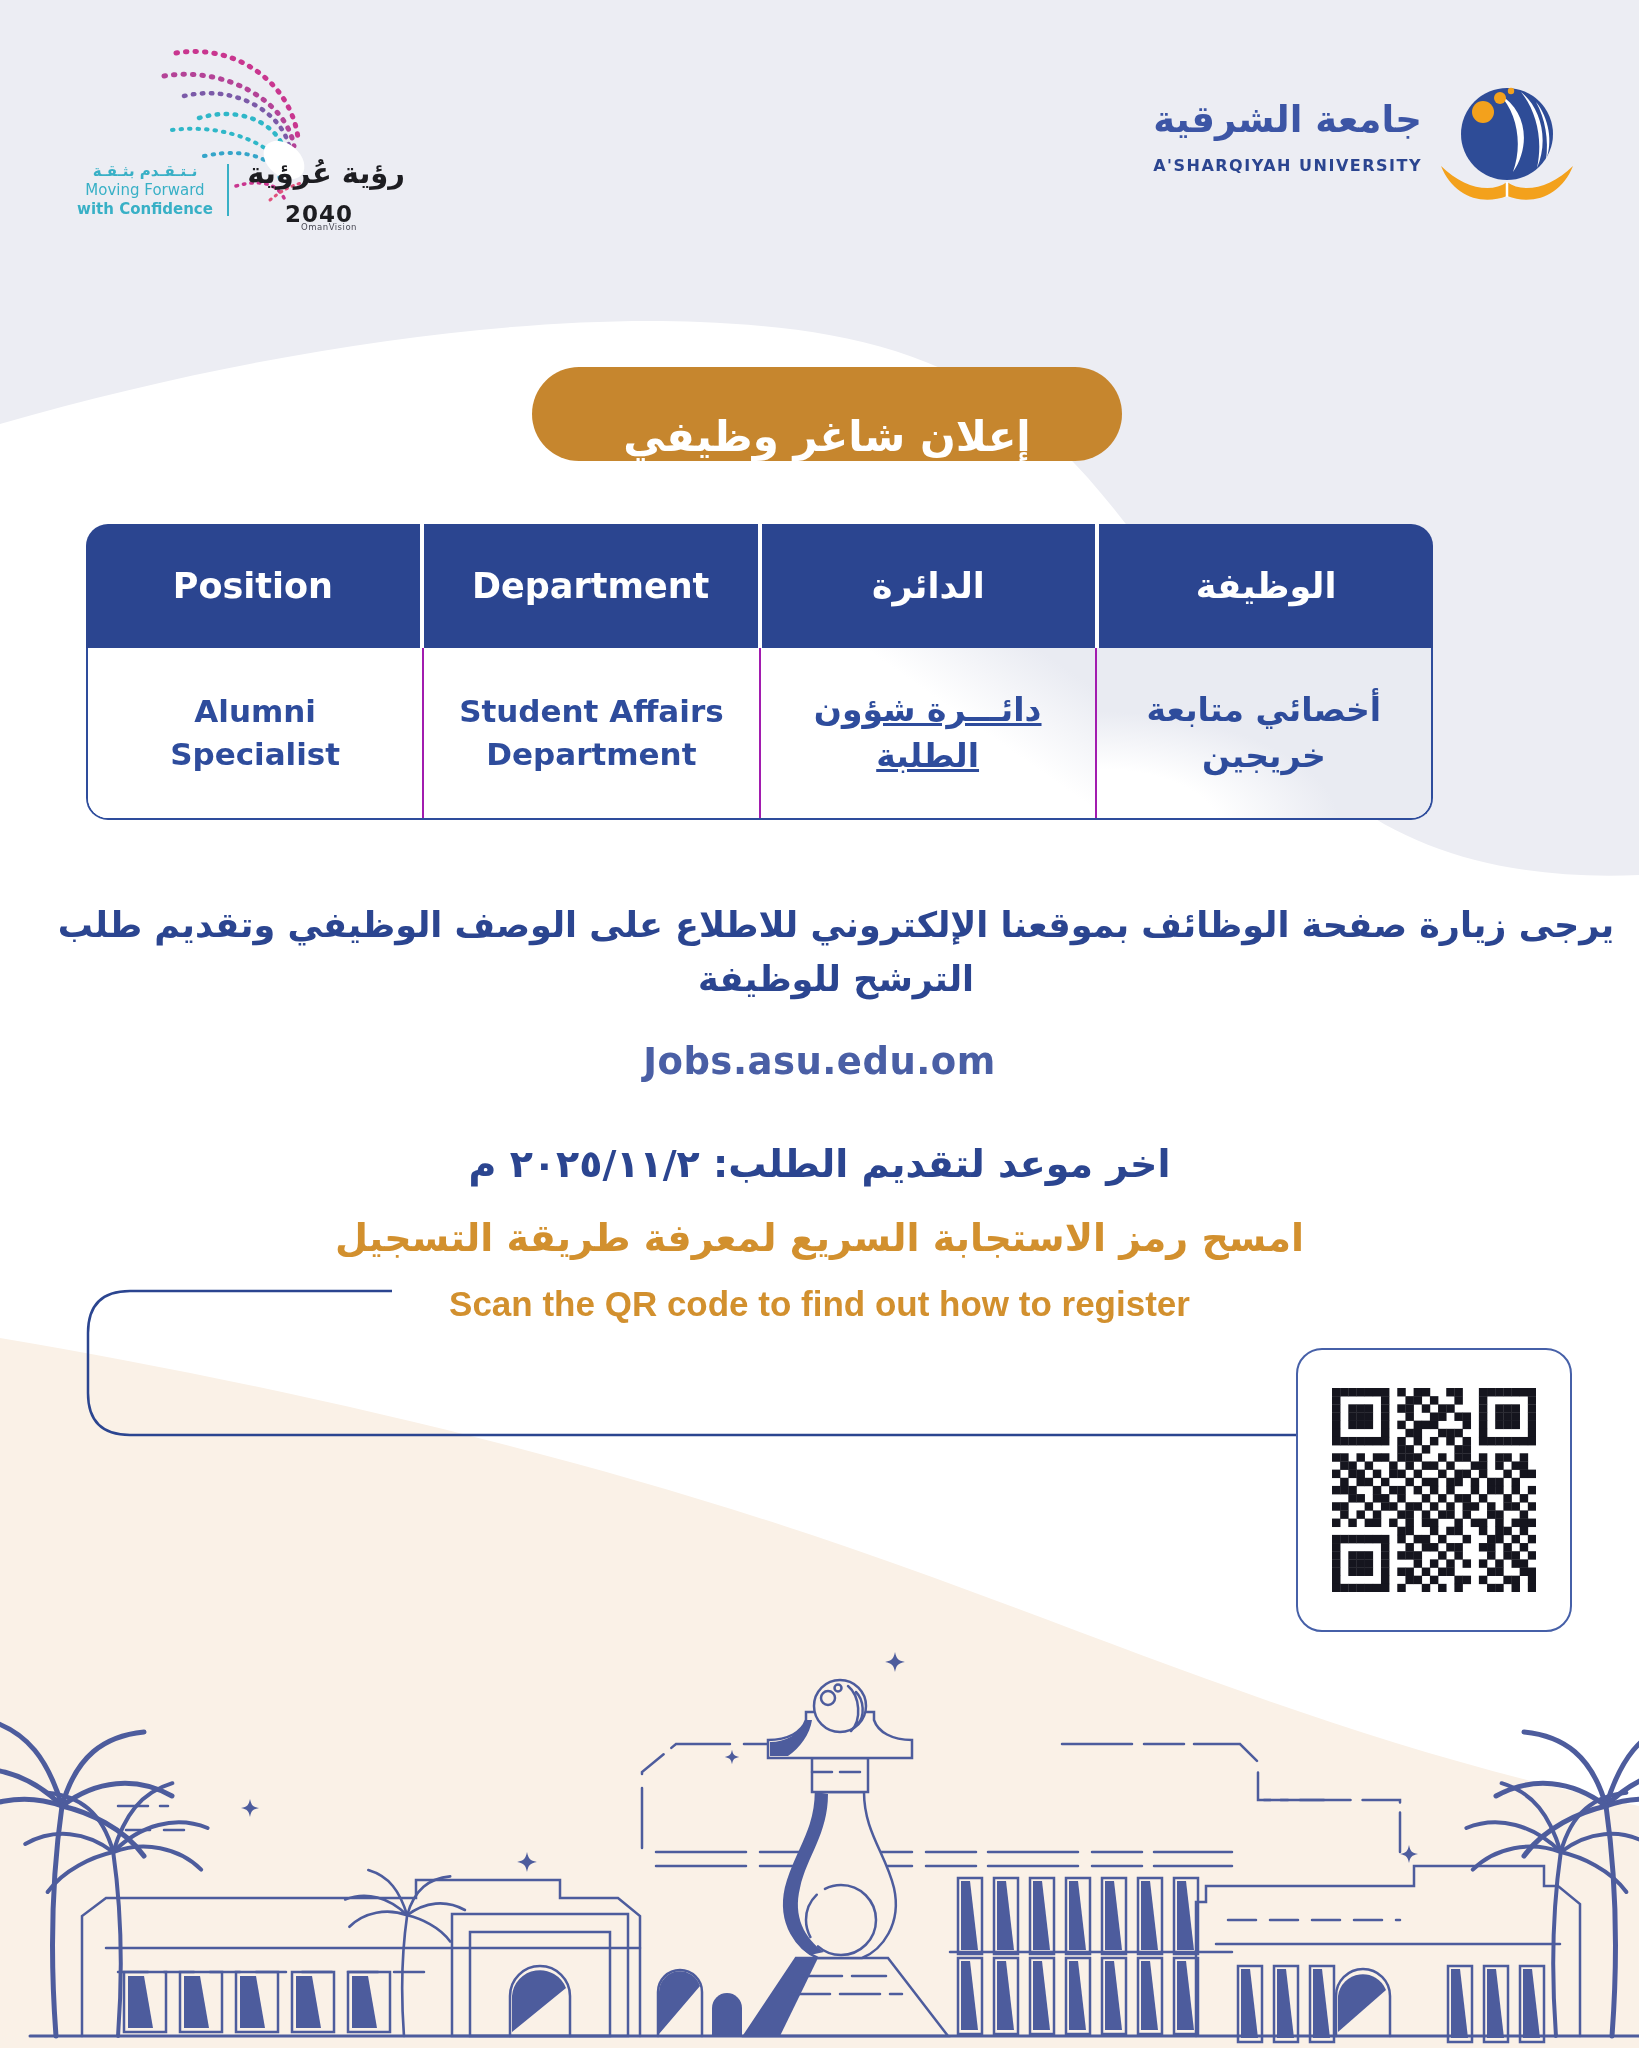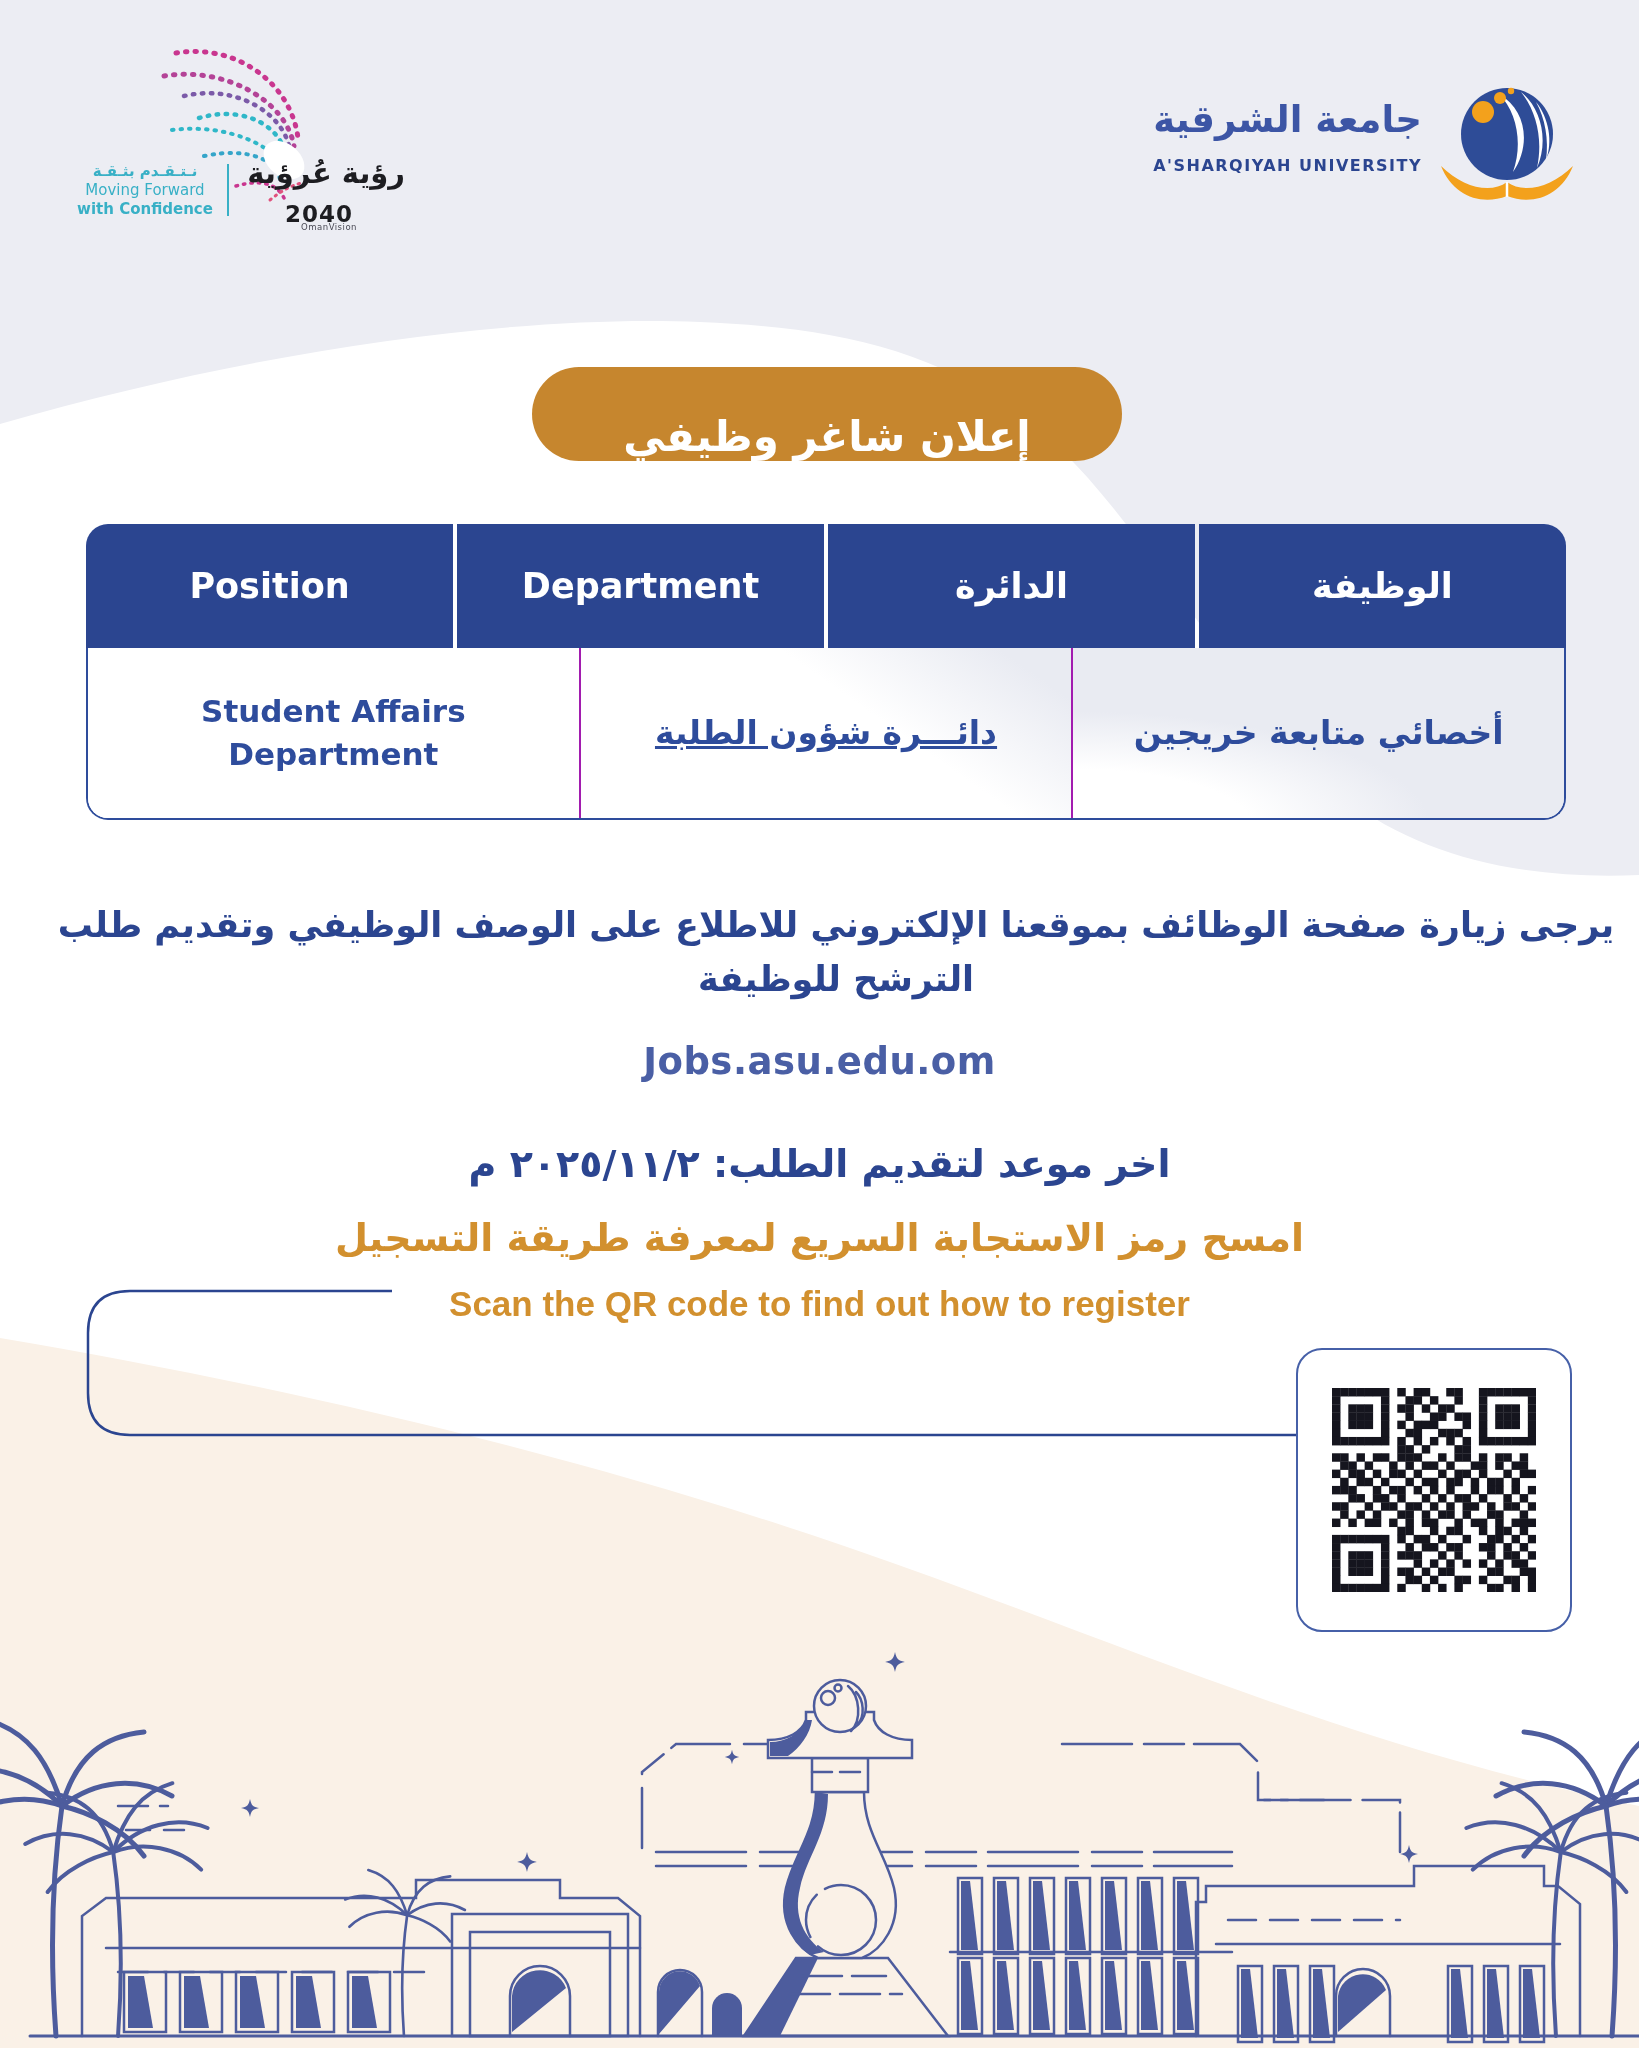--- a/index.html
+++ b/index.html
@@ -27,21 +27,21 @@
   .uni .ar{position:absolute;right:150px;top:20px;font-size:37px;font-weight:bold;color:#3c55a5;letter-spacing:1px;direction:rtl;white-space:nowrap;}
   .uni .en{position:absolute;right:150px;top:78px;font-size:16px;font-weight:bold;color:#2b4590;letter-spacing:1.5px;white-space:nowrap;}
   .uni .emblem{position:absolute;right:-6px;top:4px;width:142px;height:150px;}
 
   
   .banner{position:absolute;left:532px;top:367px;width:590px;height:94px;background:#c6862e;border-radius:47px;
           display:flex;align-items:flex-end;justify-content:center;direction:rtl;}
   .banner span{color:#ffffff;font-size:42px;font-weight:bold;}
 
   
-  .jobtable{position:absolute;left:86px;top:524px;width:1480px;}
+  .jobtable{position:absolute;left:86px;top:524px;width:1347px;}
   .thead{display:flex;gap:4px;}
   .hcell{flex:1;height:124px;background:#2b4590;display:flex;align-items:center;justify-content:center;
          color:#ffffff;font-weight:bold;font-size:35px;}
   .hcell:first-child{border-top-left-radius:22px;}
   .hcell:last-child{border-top-right-radius:22px;}
   .tbody{display:flex;height:170px;border:2px solid #2e4c9c;border-top:none;border-radius:0 0 22px 22px;overflow:hidden;}
   .bcell{flex:1;display:flex;align-items:center;justify-content:center;text-align:center;
          color:#2e4c9c;font-weight:bold;font-size:31px;line-height:1.4;padding:0 18px;box-sizing:border-box;background:#fff;}
   .bcell + .bcell{border-left:2px solid #a21caf;}
   .bcell.ar{direction:rtl;font-size:33px;}
@@ -116,20 +116,21 @@
   </div>
 
   <div class="jobtable">
     <div class="thead">
       <div class="hcell">Position</div>
       <div class="hcell">Department</div>
       <div class="hcell">الدائرة</div>
       <div class="hcell">الوظيفة</div>
     </div>
     <div class="tbody">
+      <div class="bcell c1">Alumni Specialist</div>
       <div class="bcell c2">Student Affairs Department</div>
       <div class="bcell ar c3">دائـــرة شؤون الطلبة</div>
       <div class="bcell ar c4">أخصائي متابعة خريجين</div>
     </div>
   </div>
 
   <div class="ctext instr">
     <div>يرجى زيارة صفحة الوظائف بموقعنا الإلكتروني للاطلاع على الوصف الوظيفي وتقديم طلب</div>
     <div>الترشح للوظيفة</div>
   </div>

